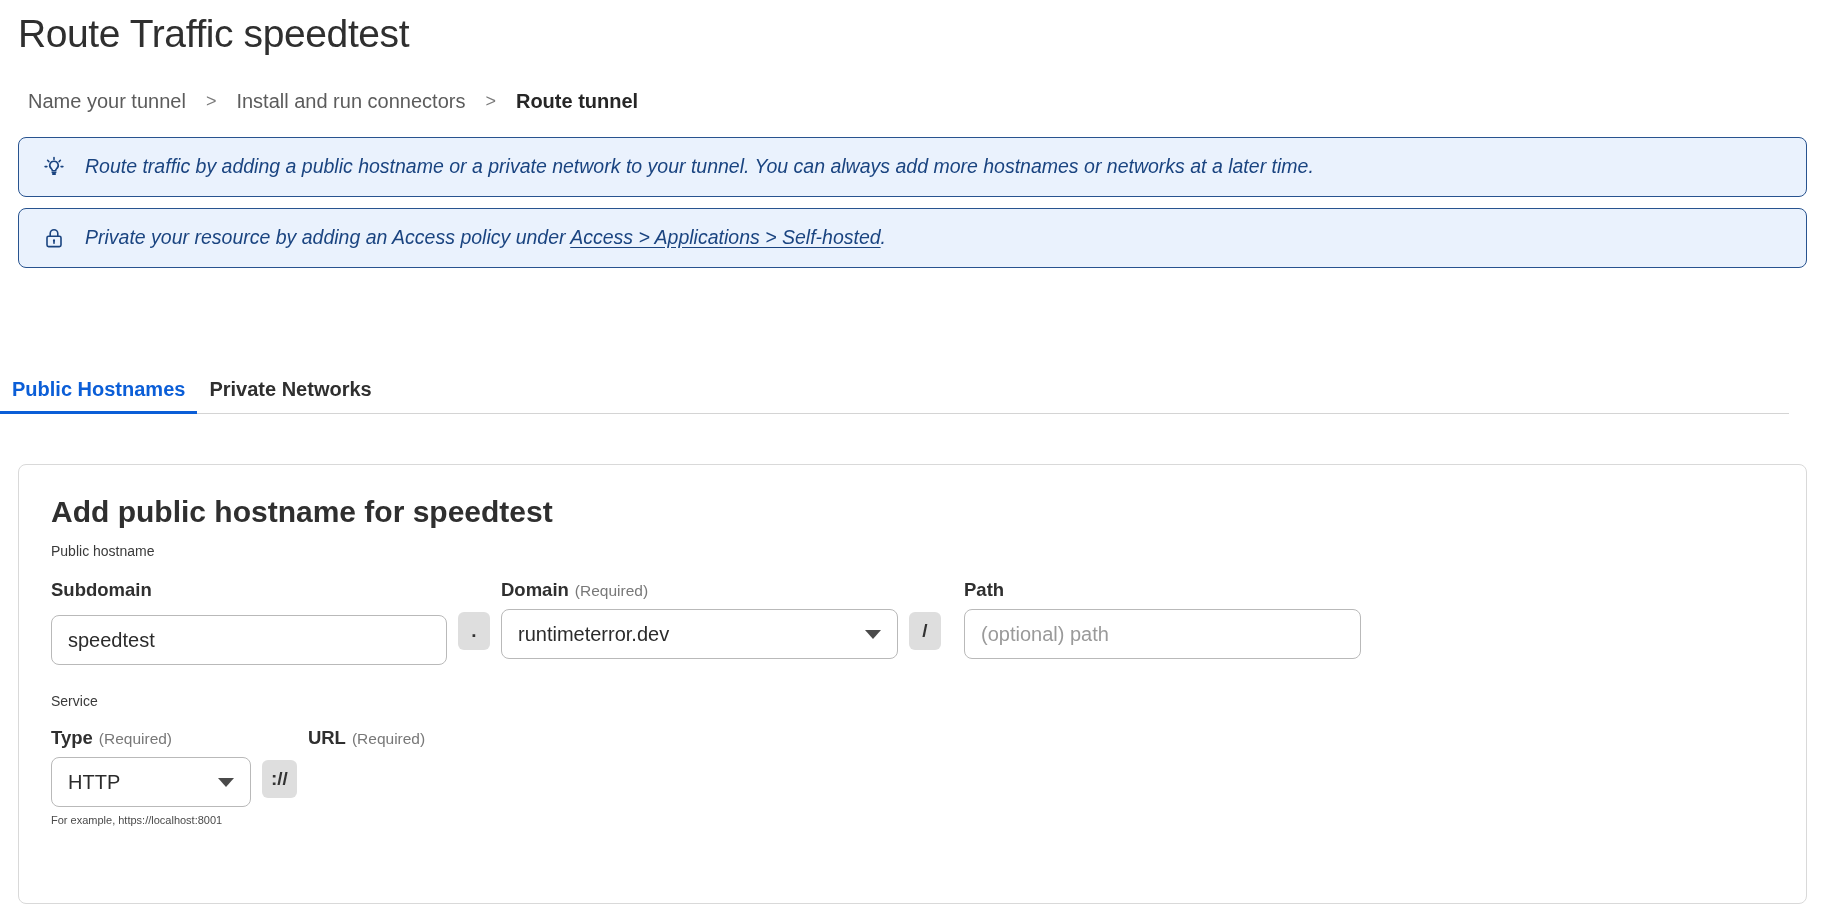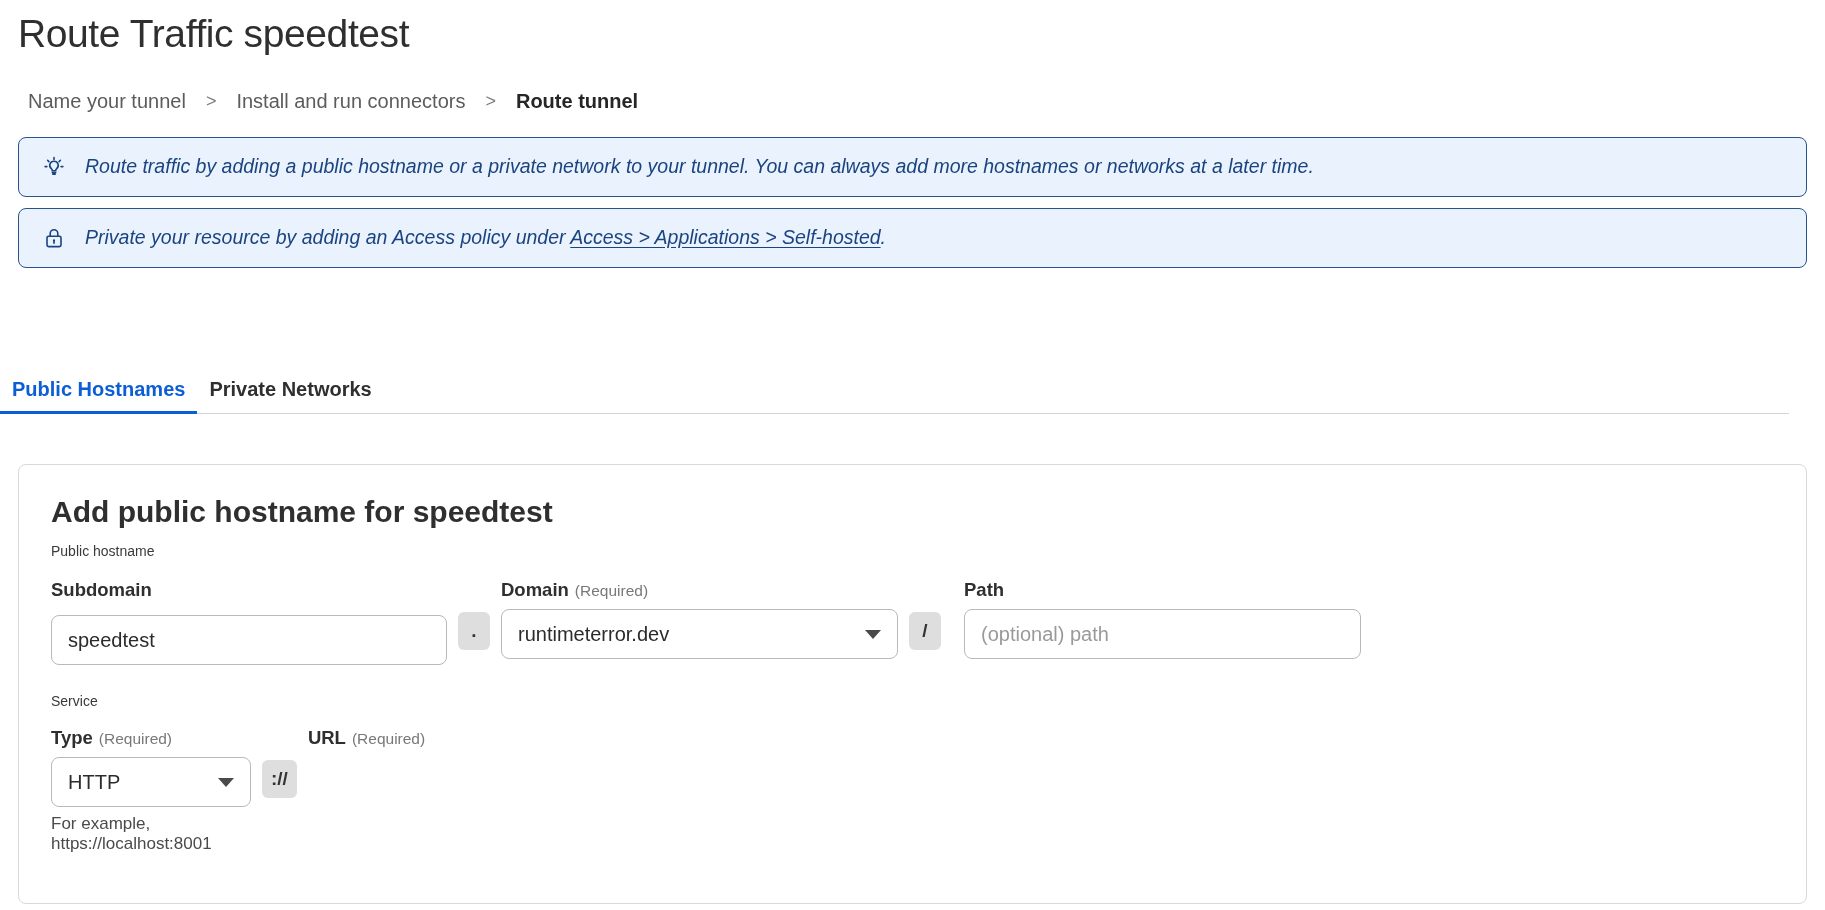--- a/index.html
+++ b/index.html
@@ -118,21 +118,21 @@
   }
   .sep-badge {
     background: #dedede; border-radius: 6px;
     min-width: 32px; height: 38px;
     display: flex; align-items: center; justify-content: center;
     font-size: 19px; color: #333; font-weight: 600;
     margin: 6px 11px 0 11px; padding: 0 9px;
     white-space: nowrap;
   }
   .helper {
-    font-size: 17px; color: #4a4a4a; margin-top: 7px;
+    font-size: 11px; color: #4a4a4a; margin-top: 7px;
   }
 
   
   #subdomain-field { width: 396px; gap: 6px; }
   #domain-field { width: 397px; }
   #path-field { width: 397px; margin-left: 12px; }
   #type-field { width: 200px; }
   #url-field { width: 395px; }
 
   .spacer-label { height: 27px; }

